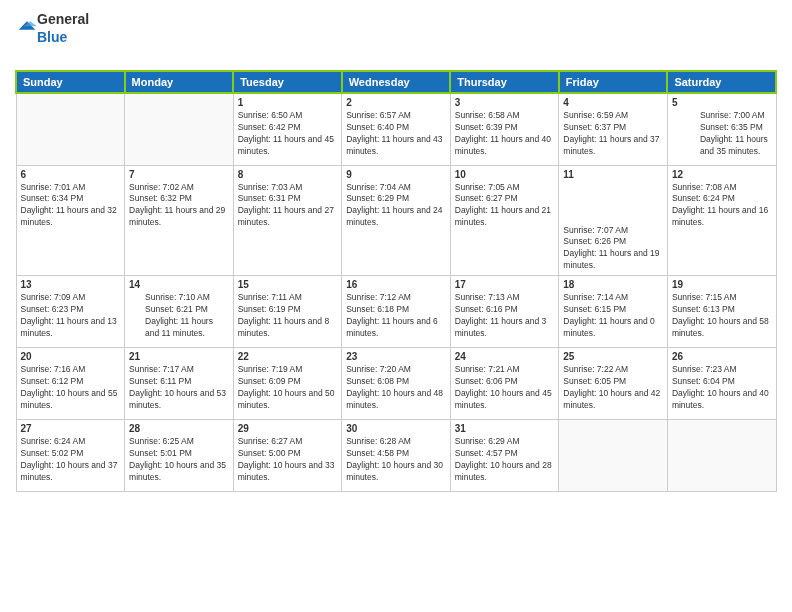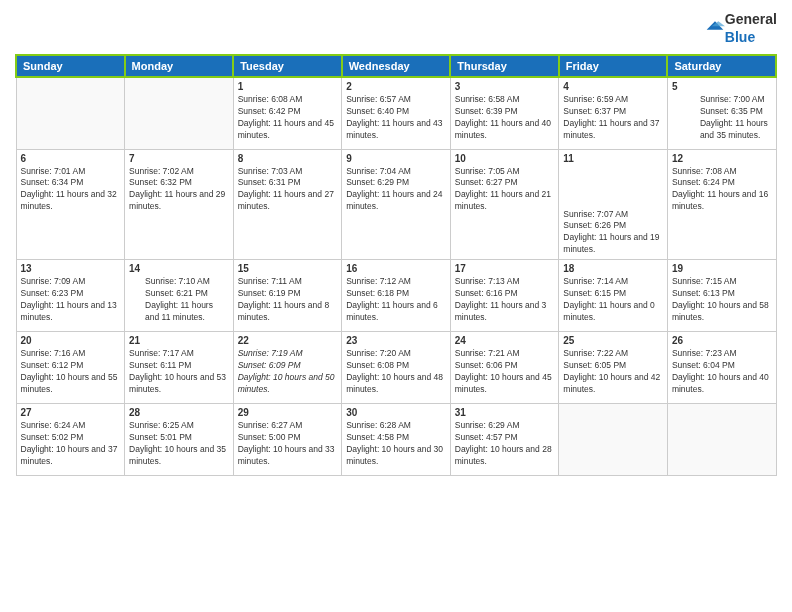--- a/index.html
+++ b/index.html
@@ -1,20 +1,20 @@
 <!DOCTYPE html>
 <html><head>
   <meta charset="utf-8">
   <style>
     * { margin: 0; padding: 0; box-sizing: border-box; }
     body { font-family: Arial, sans-serif; background: #fff; width: 792px; height: 612px; overflow: hidden; }
     
     .page { width: 792px; height: 612px; padding: 10px 15px; }
     
-    .header { display: flex; justify-content: flex-end; align-items: flex-start; margin-bottom: 8px; }
+    .header { display: flex; justify-content: flex-start; align-items: flex-start; margin-bottom: 24px; }
     
     .logo { display: flex; align-items: center; }
     .logo-icon { width: 20px; height: 20px; margin-left: 2px; }
     
     .title-block { text-align: right; }
     
     table { width: 100%; border-collapse: collapse; table-layout: fixed; }
     
     th { background-color: #1a6fba; color: #fff; text-align: left; padding: 4px 6px; font-size: 11px; font-weight: bold; border: 2px solid #84cc16; }
     
@@ -53,21 +53,21 @@
         <th>Friday</th>
         <th>Saturday</th>
       </tr>
     </thead>
     <tbody id="calendar-body">
     <tr>
           <td class="empty"></td>
           <td class="empty"></td>
           <td>
             <div class="day-num">1</div>
-            <div class="day-info" style="white-space: pre-line;">Sunrise: 6:08 AM
+            <div class="day-info" style="white-space: pre-line;">Sunrise: 6:50 AM
 Sunset: 6:42 PM
 Daylight: 11 hours and 45 minutes.</div>
           </td>
           <td>
             <div class="day-num">2</div>
             <div class="day-info" style="white-space: pre-line;">Sunrise: 6:57 AM
 Sunset: 6:40 PM
 Daylight: 11 hours and 43 minutes.</div>
           </td>
           <td>
@@ -185,21 +185,21 @@
 Daylight: 10 hours and 55 minutes.</div>
           </td>
           <td>
             <div class="day-num">21</div>
             <div class="day-info" style="white-space: pre-line;">Sunrise: 7:17 AM
 Sunset: 6:11 PM
 Daylight: 10 hours and 53 minutes.</div>
           </td>
           <td>
             <div class="day-num">22</div>
-            <div class="day-info" style="white-space: pre-line; font-style: italic;">Sunrise: 7:19 AM
+            <div class="day-info" style="white-space: pre-line;">Sunrise: 7:19 AM
 Sunset: 6:09 PM
 Daylight: 10 hours and 50 minutes.</div>
           </td>
           <td>
             <div class="day-num">23</div>
             <div class="day-info" style="white-space: pre-line;">Sunrise: 7:20 AM
 Sunset: 6:08 PM
 Daylight: 10 hours and 48 minutes.</div>
           </td>
           <td>

